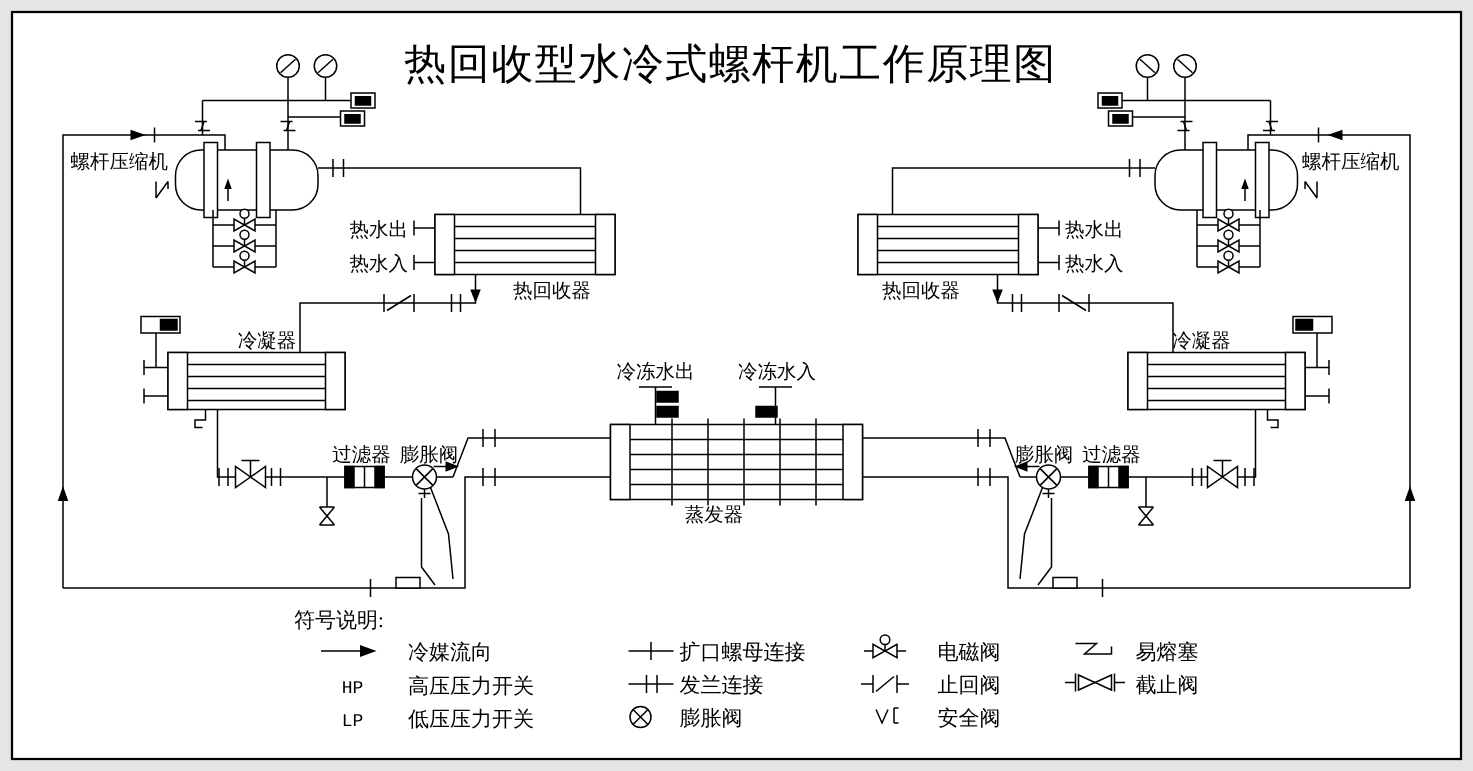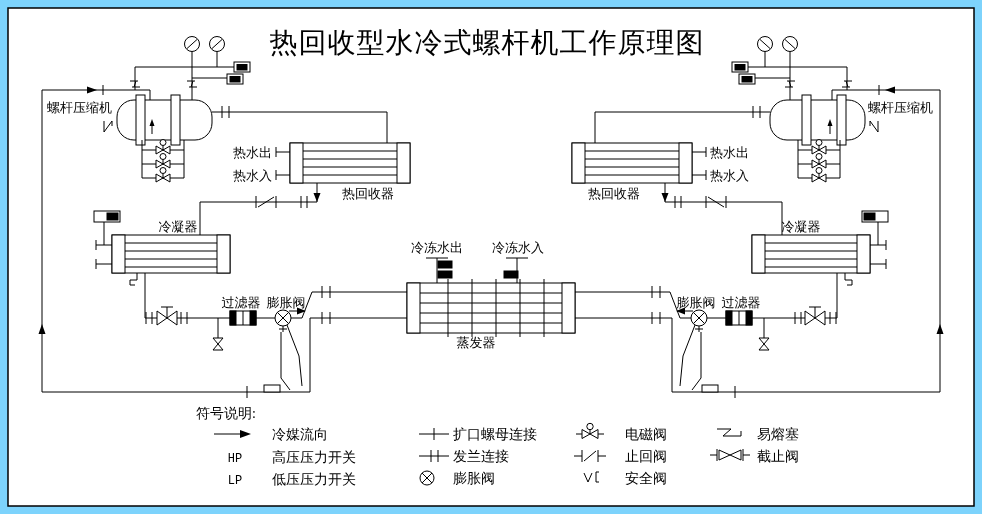--- a/index.html
+++ b/index.html
@@ -1,16 +1,16 @@
 <!DOCTYPE html>
 <html><head>
 <meta charset="utf-8">
 <style>
   html,body{margin:0;padding:0;background:#ffffff;}
-  .canvas{position:relative;width:982px;height:514px;background:#7dd3fc;overflow:hidden;
+  .canvas{position:relative;width:982px;height:514px;background:#e5e5e5;overflow:hidden;
           font-family:"Liberation Serif","DejaVu Serif",serif;}
   svg{display:block;}
   text{fill:#000;font-family:"Liberation Serif","DejaVu Serif",serif;}
   .lbl{font-size:13px;}
   .leg{font-size:14px;}
   .mono{font-family:"Liberation Mono","DejaVu Sans Mono",monospace;font-size:12px;}
   .title{font-size:28px;letter-spacing:1px;}
 </style>
 </head>
 <body>

